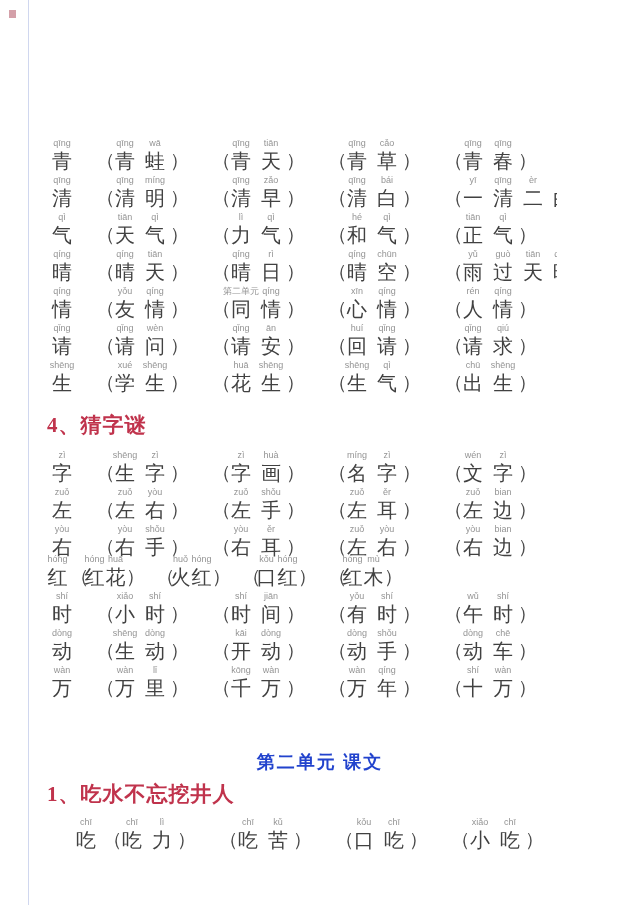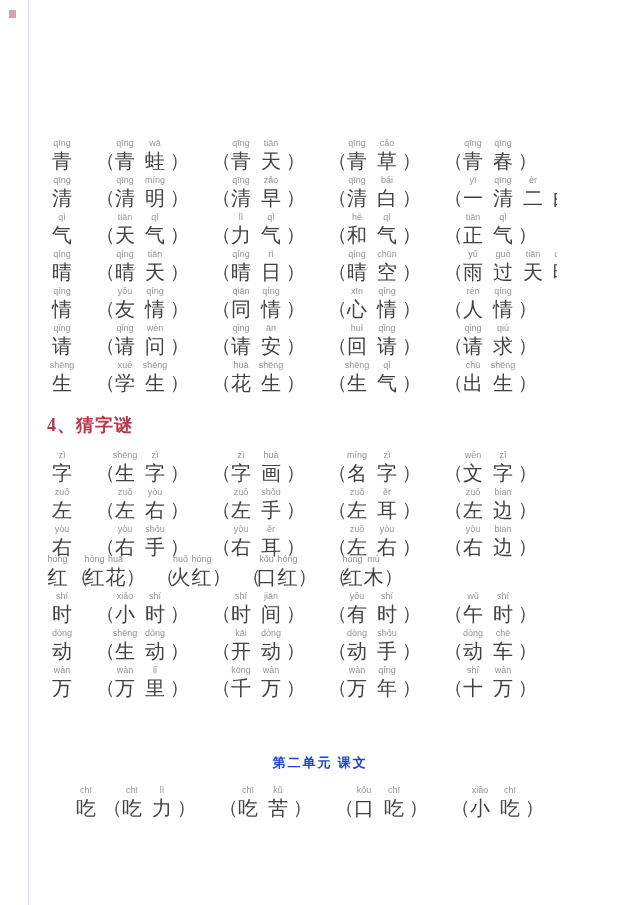--- a/index.html
+++ b/index.html
@@ -32,25 +32,25 @@
   
   .row.tight .unit { width:21px;align-items:center; }
   .row.tight .unit.head { width:21px; margin-right:2px; }
   .row.tight .group { margin-right:16px; }
   .row.tight { height:30px; }
 
   
   .row.indent-head .unit.head { margin-left:24px; margin-right:2px; }
 
   .red-header {
-    font-size:18px; line-height:22px; font-weight:bold; color:#c0334c;
+    font-size:21px; line-height:22px; font-weight:bold; color:#c0334c;
     margin:19px 0 12px 0; letter-spacing:1px;
   }
   .blue-header {
-    font-size:13px; line-height:27px; font-weight:bold; color:#2243cd;
+    font-size:18px; line-height:27px; font-weight:bold; color:#2243cd;
     text-align:center; margin:49px 47px 7px 0; letter-spacing:2px;
   }
   .red-header.second { margin-top:0; margin-bottom:10px; }
 </style>
 </head>
 <body>
 
 <div class="page">
   <div class="edge-line left"></div>
   <div class="edge-line right"></div>
@@ -302,21 +302,21 @@
           </span>
           <span class="unit">
             <span class="pinyin">qíng</span>
             <span class="hanzi">情</span>
           </span>
           <span class="paren">）</span>
         </span>
         <span class="group">
           <span class="paren">（</span>
           <span class="unit">
-            <span class="pinyin">qiān</span>
+            <span class="pinyin">第二单元</span>
             <span class="hanzi">同</span>
           </span>
           <span class="unit">
             <span class="pinyin">qíng</span>
             <span class="hanzi">情</span>
           </span>
           <span class="paren">）</span>
         </span>
         <span class="group">
           <span class="paren">（</span>
@@ -824,20 +824,21 @@
             <span class="hanzi">十</span>
           </span>
           <span class="unit">
             <span class="pinyin">wàn</span>
             <span class="hanzi">万</span>
           </span>
           <span class="paren">）</span>
         </span>
       </div>
       <div class="blue-header">第二单元 课文</div>
+      <div class="red-header second">1、吃水不忘挖井人</div>
       <div class="row indent-head">
         <span class="unit head">
           <span class="pinyin">chī</span>
           <span class="hanzi">吃</span>
         </span>
         <span class="group">
           <span class="paren">（</span>
           <span class="unit">
             <span class="pinyin">chī</span>
             <span class="hanzi">吃</span>

